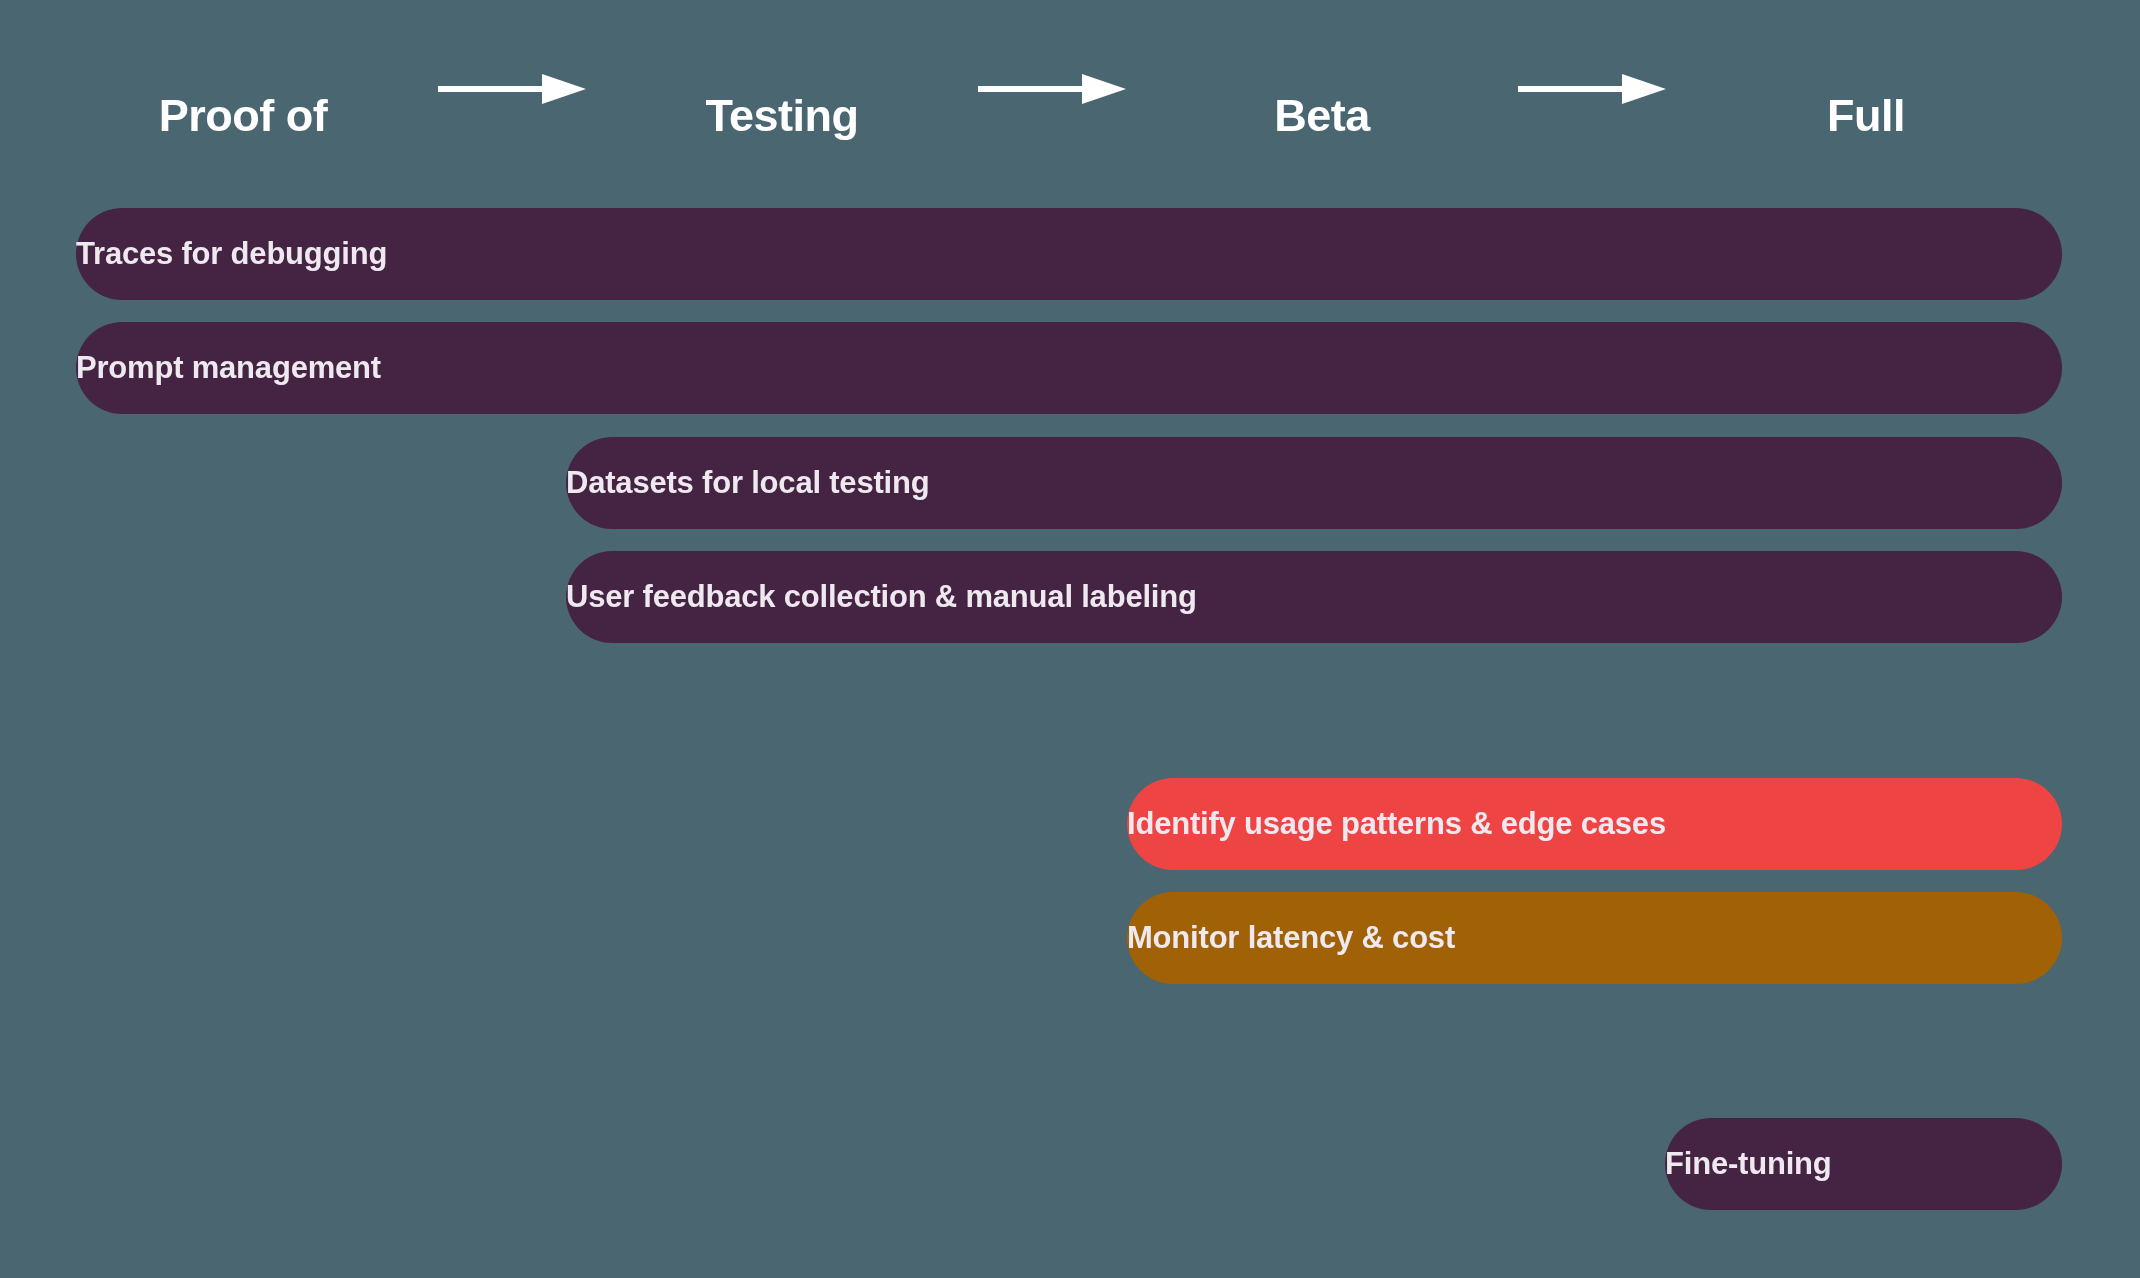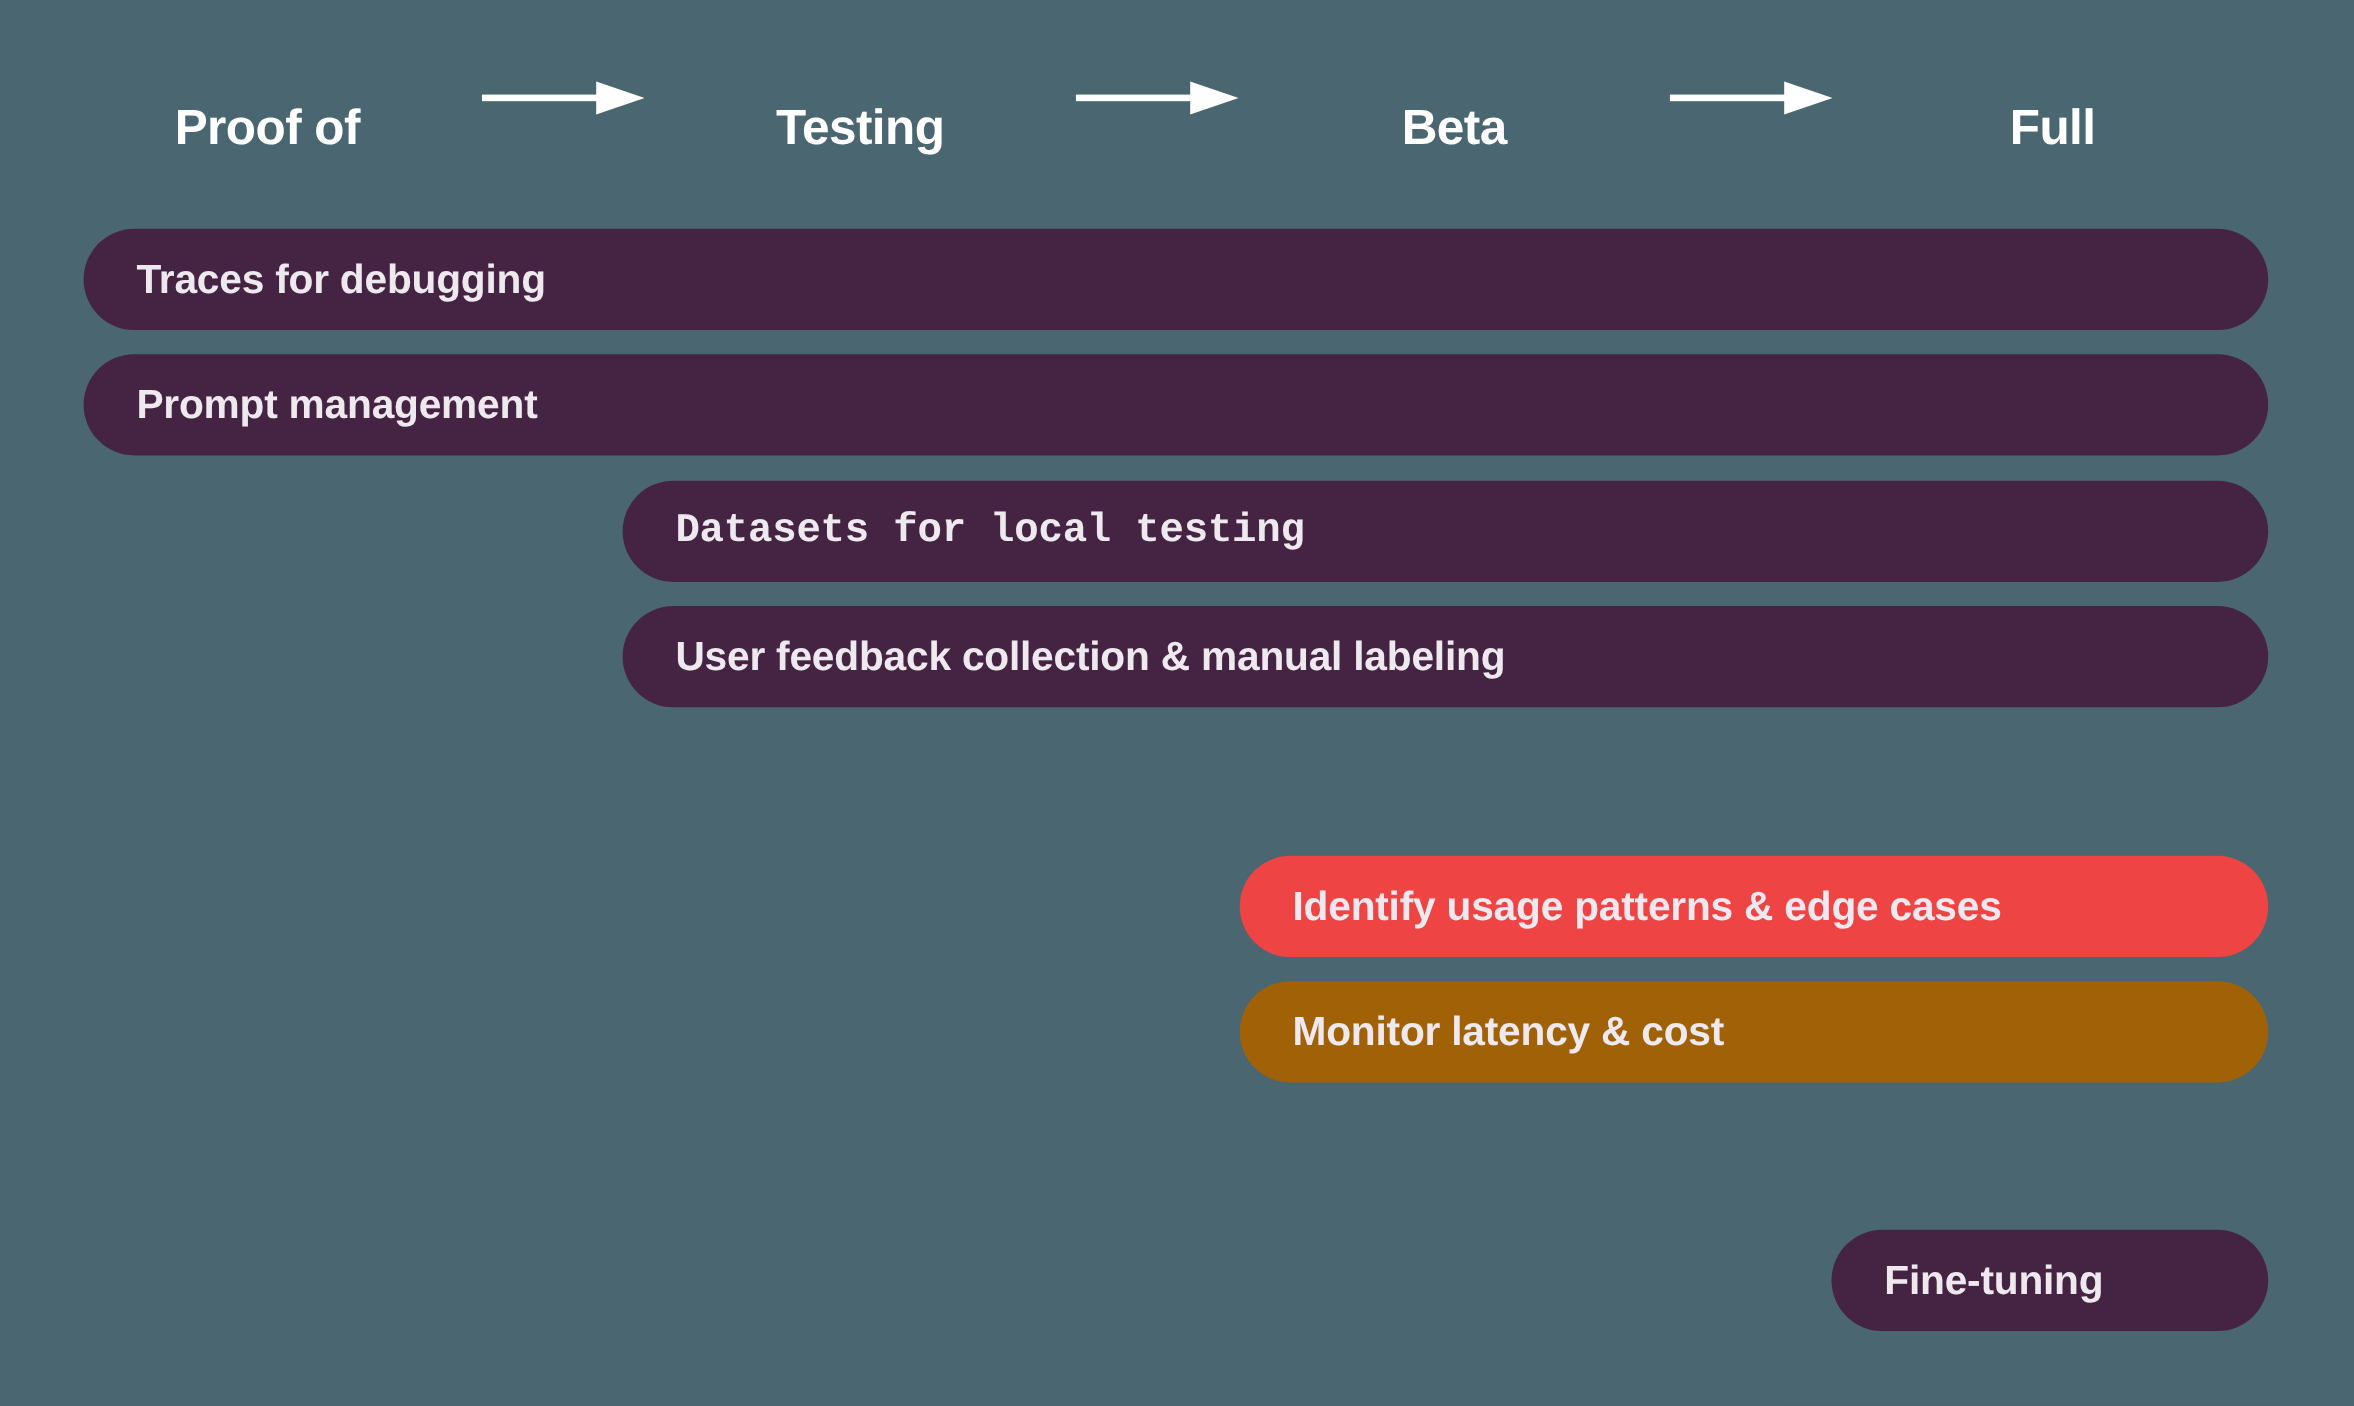--- a/index.html
+++ b/index.html
@@ -73,24 +73,23 @@
     position: absolute;
     height: 92px;
     background: #452443;
     border-radius: 46px;
     box-sizing: border-box;
     display: flex;
     align-items: center;
   }
   .bar-label {
     color: #eee8ef;
-    font-size: 37px;
+    font-size: 31px;
     font-weight: bold;
     letter-spacing: -0.2px;
-    margin-left: 48px;
     white-space: nowrap;
   }
 </style>
 </head>
 <body>
 
 <div id="stage" style="background: rgb(74, 102, 112);">
 
   <div class="phase-row">
 
@@ -139,21 +138,21 @@
 
   <div class="bars">
 
     <div class="bar" style="left: 76px; top: 208px; width: 1986px; background: rgb(69, 36, 67);">
       <span class="bar-label" style="color: rgb(238, 232, 239);">Traces for debugging</span>
     </div>
     <div class="bar" style="left: 76px; top: 322px; width: 1986px; background: rgb(69, 36, 67);">
       <span class="bar-label" style="color: rgb(238, 232, 239);">Prompt management</span>
     </div>
     <div class="bar" style="left: 566px; top: 437px; width: 1496px; background: rgb(69, 36, 67);">
-      <span class="bar-label" style="color: rgb(238, 232, 239); font-family: Liberation Mono, monospace;">Datasets for local testing</span>
+      <span class="bar-label" style="color: rgb(238, 232, 239);">Datasets for local testing</span>
     </div>
     <div class="bar" style="left: 566px; top: 551px; width: 1496px; background: rgb(69, 36, 67);">
       <span class="bar-label" style="color: rgb(238, 232, 239);">User feedback collection &amp; manual labeling</span>
     </div>
     <div class="bar" style="left: 1127px; top: 778px; width: 935px; background: #ef4444;">
       <span class="bar-label" style="color: rgb(238, 232, 239);">Identify usage patterns &amp; edge cases</span>
     </div>
     <div class="bar" style="left: 1127px; top: 892px; width: 935px; background: #a16207;">
       <span class="bar-label" style="color: rgb(238, 232, 239);">Monitor latency &amp; cost</span>
     </div>

